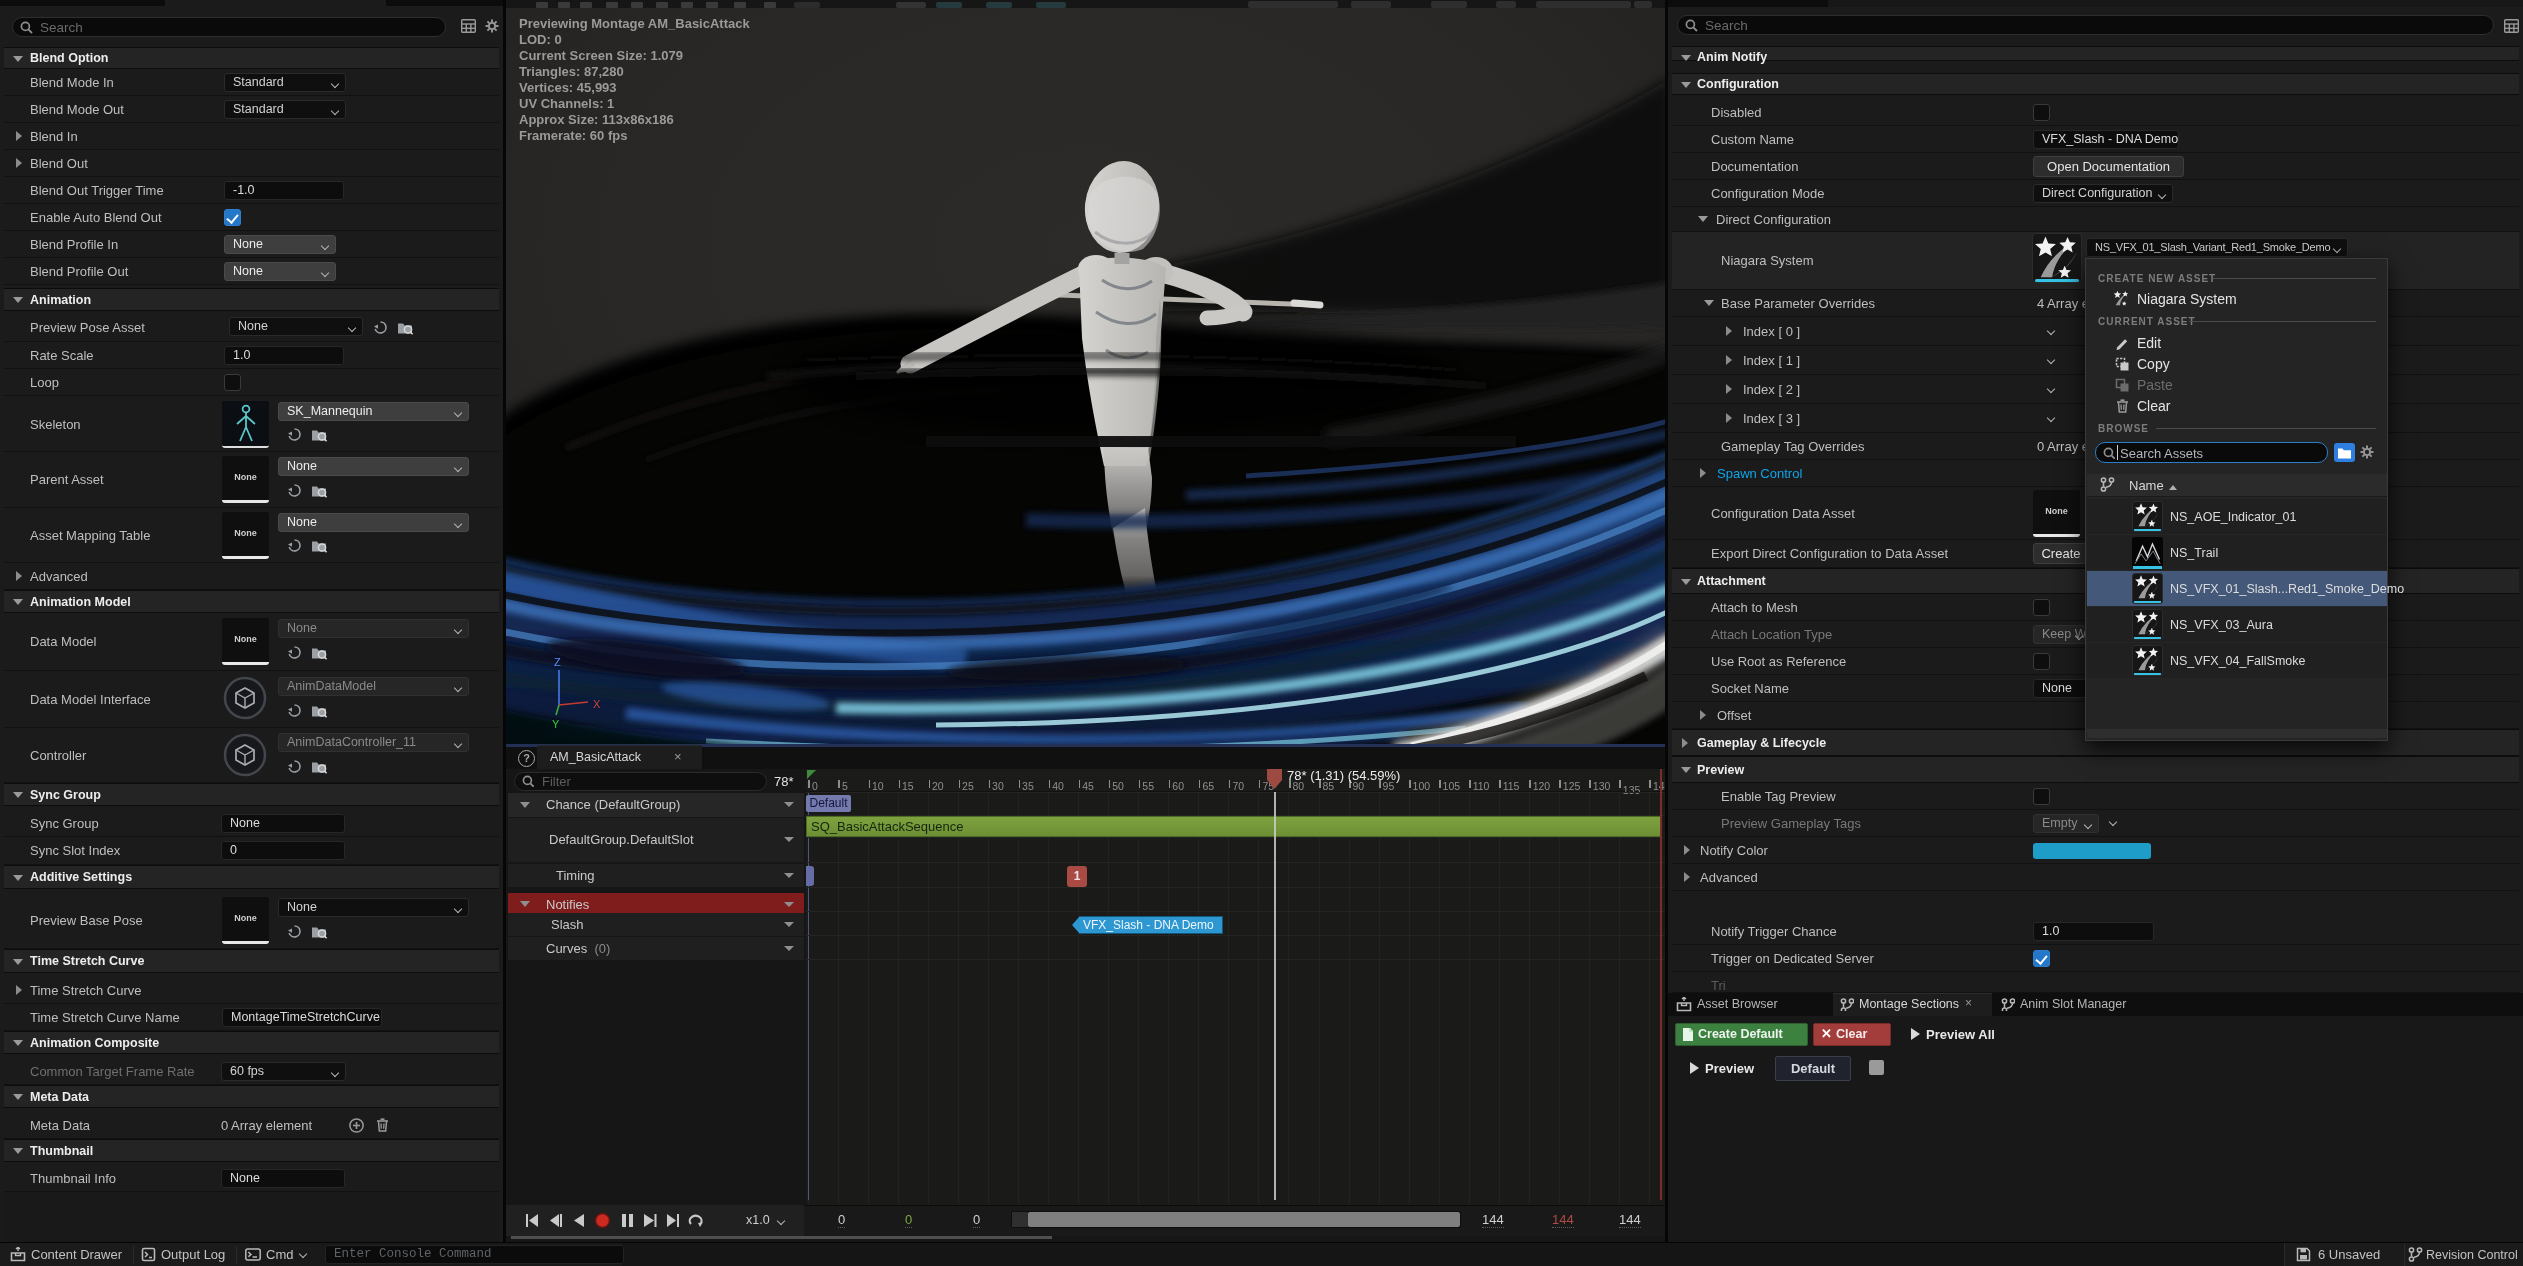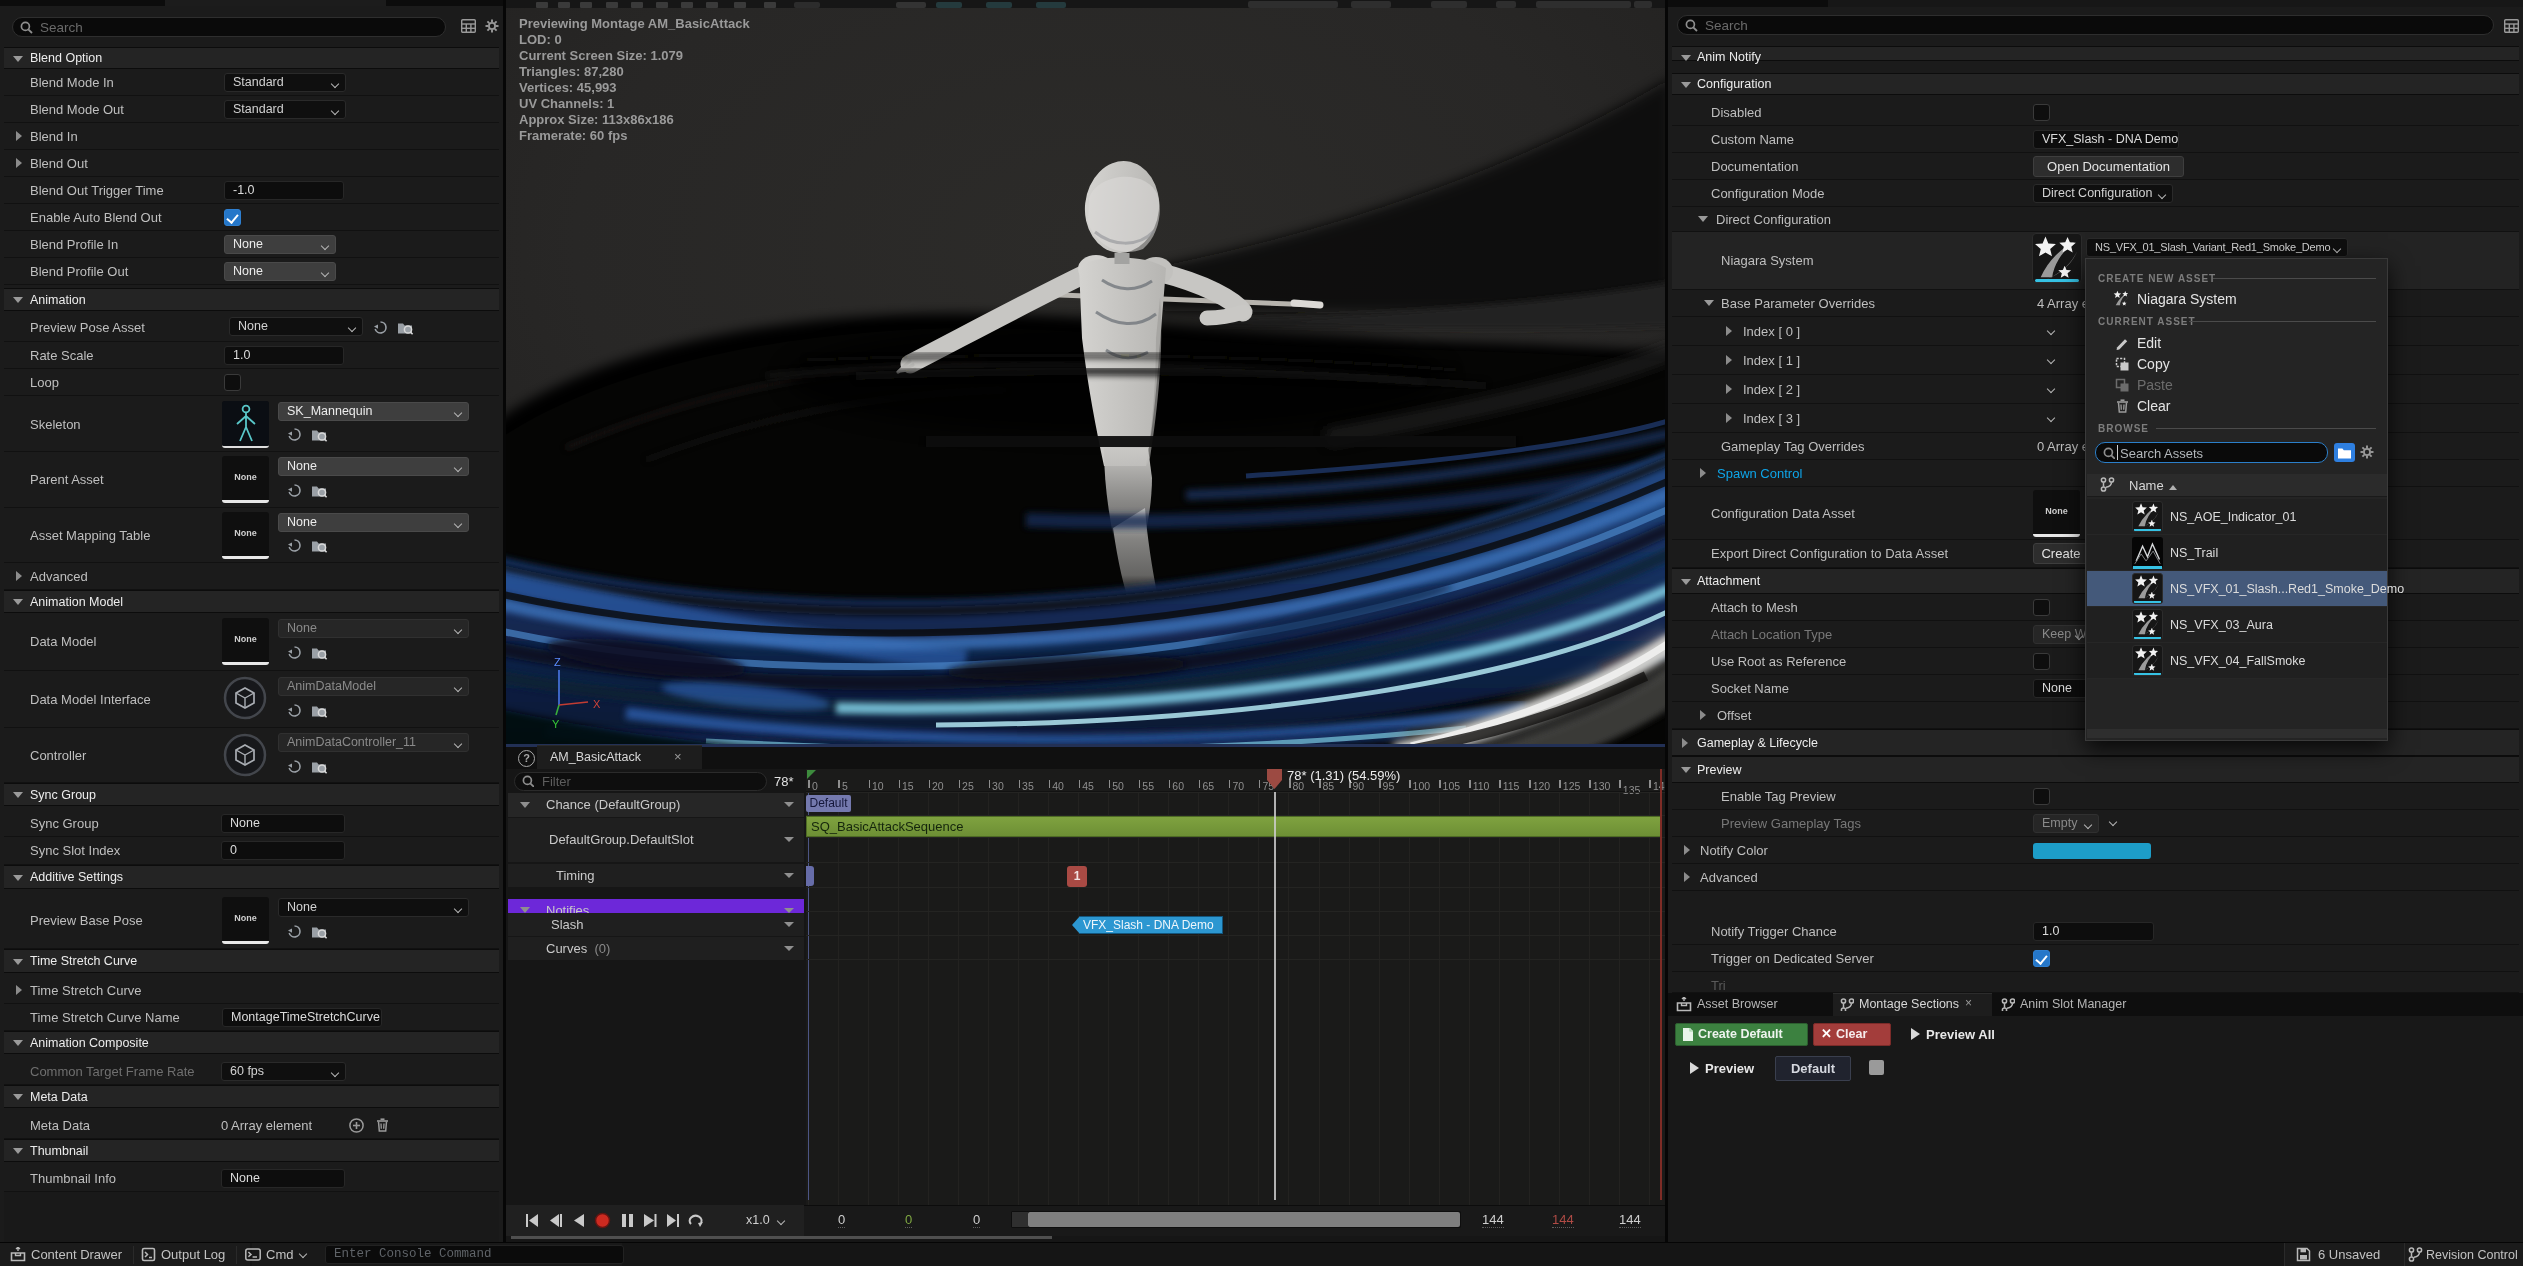--- a/index.html
+++ b/index.html
@@ -1,20 +1,20 @@
 <!DOCTYPE html>
 <html><head><meta charset="utf-8"><style>
 *{margin:0;padding:0;box-sizing:border-box}
 html,body{width:2523px;height:1266px;overflow:hidden;background:#151515}
 body{font-family:"Liberation Sans",sans-serif;-webkit-font-smoothing:antialiased}
 .abs{position:absolute}
 #page{position:relative;width:2523px;height:1266px;background:#131313;overflow:hidden}
 .lbl{position:absolute;font-size:13px;color:#bfbfbf;white-space:nowrap}
 .hdr{position:absolute;left:4px;right:4px;background:#242424;border-top:1px solid #0c0c0c;border-bottom:1px solid #0c0c0c}
-.hdr b{position:absolute;left:26px;font-size:12.5px;color:#ededed;font-weight:normal;white-space:nowrap}
+.hdr b{position:absolute;left:26px;font-size:12.5px;color:#ededed;font-weight:bold;white-space:nowrap}
 .row{position:absolute;left:4px;right:4px;background:#1b1b1b;border-bottom:1px solid #111}
 .tri{position:absolute;width:0;height:0;border-left:5px solid transparent;border-right:5px solid transparent;border-top:6px solid #9a9a9a}
 .tre{position:absolute;width:0;height:0;border-top:5px solid transparent;border-bottom:5px solid transparent;border-left:6px solid #8c8c8c}
 .dd{position:absolute;height:19px;background:#0f0f0f;border:1px solid #2a2a2a;border-radius:3px;font-size:12.5px;color:#d2d2d2;line-height:17px;padding-left:8px;white-space:nowrap;overflow:hidden}
 .ddl{position:absolute;height:19px;background:#3e3e3e;border:1px solid #4a4a4a;border-radius:3px;font-size:12.5px;color:#ececec;line-height:17px;padding-left:8px;white-space:nowrap;overflow:hidden}
 .ddg{position:absolute;height:19px;background:#262626;border:1px solid #303030;border-radius:3px;font-size:12.5px;color:#8a8a8a;line-height:17px;padding-left:8px;white-space:nowrap;overflow:hidden}
 .chev{position:absolute;right:6px;top:7px;width:7px;height:7px}
 .chev:before{content:"";position:absolute;left:0;top:0;width:5px;height:5px;border-right:1.6px solid #b5b5b5;border-bottom:1.6px solid #b5b5b5;transform:rotate(45deg)}
 .fld{position:absolute;height:19px;background:#0d0d0d;border:1px solid #272727;border-radius:3px;font-size:12.5px;color:#dcdcdc;line-height:17px;padding-left:8px;white-space:nowrap;overflow:hidden}
 .chk{position:absolute;width:17px;height:17px;background:#0e0e0e;border:1px solid #3a3a3a;border-radius:3px}
@@ -527,21 +527,21 @@
         <div class="dnarrow" style="top:9px"></div>
       </div>
 <div class="treerow" style="top:74px;height:44px;background:#1f1f1f">
         <span style="left:41px;top:14px">DefaultGroup.DefaultSlot</span>
         <div class="dnarrow" style="top:19px"></div>
       </div>
 <div class="treerow" style="top:120px;height:23px;background:#1f1f1f">
         <span style="left:48px;top:4px">Timing</span>
         <div class="dnarrow" style="top:9px"></div>
       </div>
-<div class="treerow" style="top:155px;height:23px;background:#6d28d9">
+<div class="treerow" style="top:149px;height:23px;background:#7f1d1d">
         <div class="tri" style="left:12px;top:8px;border-top-color:#8f8f8f"></div>
         <span style="left:38px;top:4px">Notifies</span>
         <div class="dnarrow" style="top:9px"></div>
       </div>
 <div class="treerow" style="top:169px;height:23px;background:#1f1f1f">
         <span style="left:43px;top:4px">Slash</span>
         <div class="dnarrow" style="top:9px"></div>
       </div>
 <div class="treerow" style="top:193px;height:23px;background:#1f1f1f">
         <span style="left:38px;top:4px">Curves&nbsp; <span style="position:static;color:#8a8a8a">(0)</span></span>

